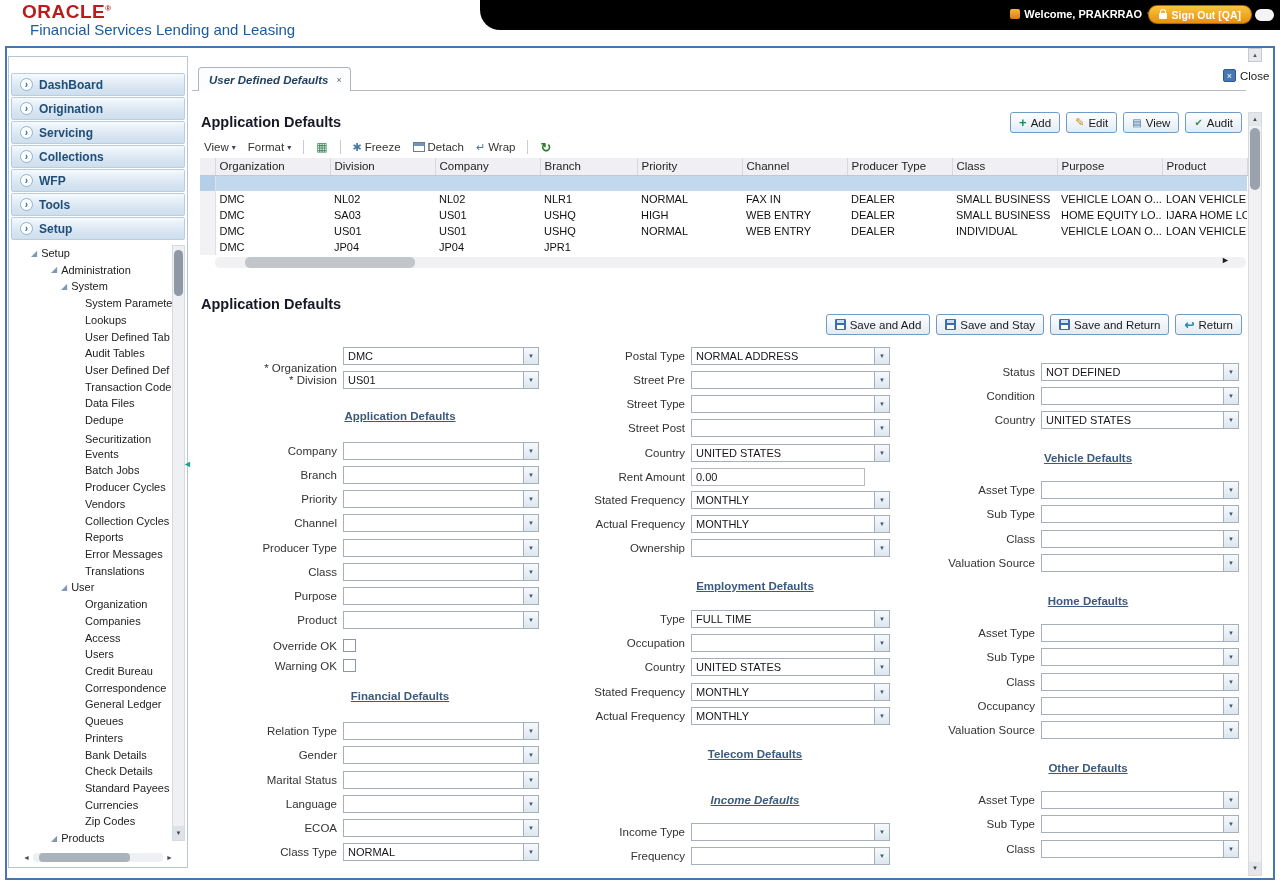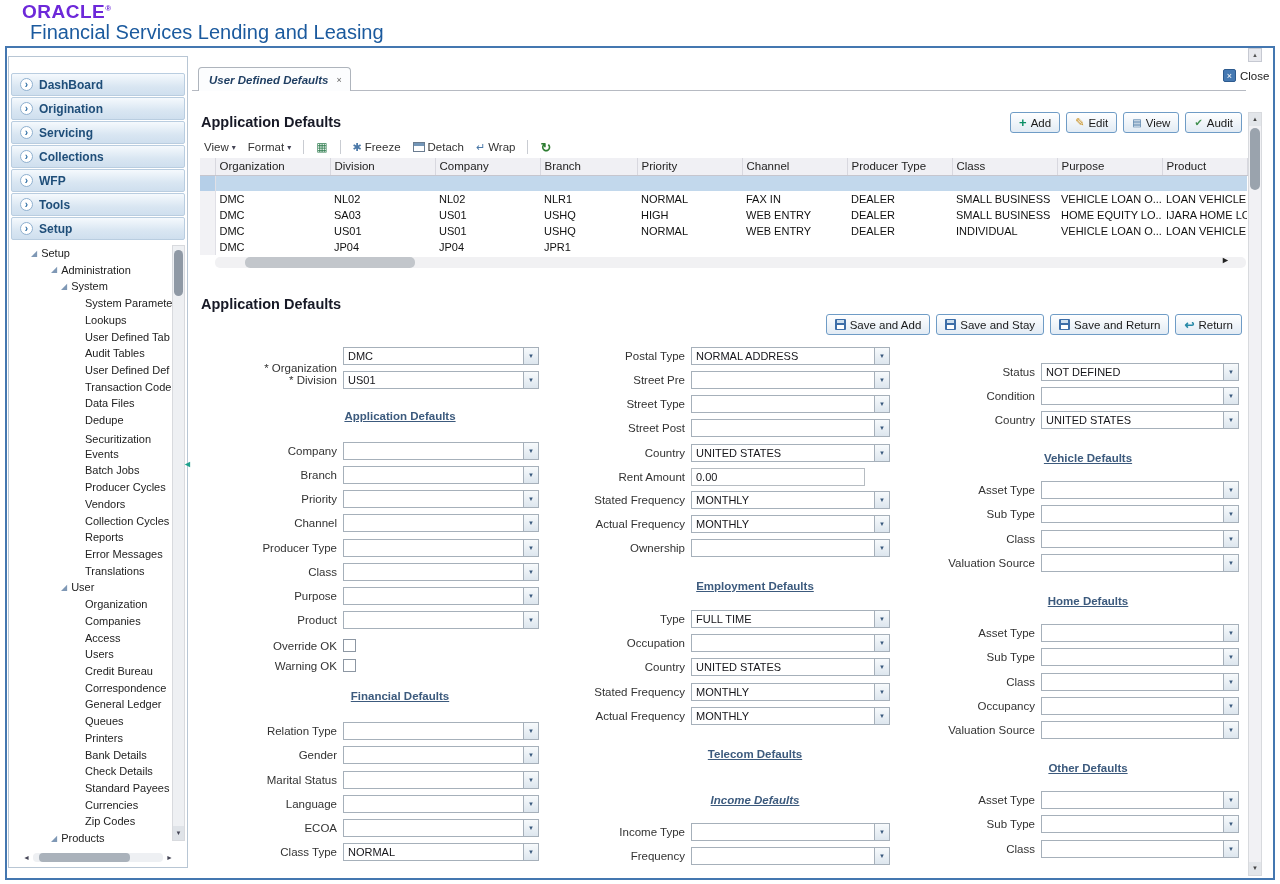--- a/index.html
+++ b/index.html
@@ -1,23 +1,23 @@
 <!DOCTYPE html>
 <html><head>
 <meta charset="utf-8">
 <style>
   *{margin:0;padding:0;box-sizing:border-box}
   html,body{width:1280px;height:884px;overflow:hidden;background:#fff;
     font-family:"Liberation Sans",sans-serif;cursor:default}
   #app{position:relative;width:1280px;height:884px;background:#fff;font-size:11px;color:#222}
 
   
-  #logo{position:absolute;left:22px;top:1px;color:#6d28d9;font-weight:800;font-size:19px;letter-spacing:.5px}
+  #logo{position:absolute;left:22px;top:1px;color:#b91c1c;font-weight:800;font-size:19px;letter-spacing:.5px}
   #logo sup{font-size:8px;vertical-align:super}
-  #subtitle{position:absolute;left:30px;top:21px;color:#1b5a9e;font-size:20px}
+  #subtitle{position:absolute;left:30px;top:21px;color:#1b5a9e;font-size:15px}
   #topbar{position:absolute;left:480px;top:0;width:800px;height:30px;background:#000;border-bottom-left-radius:20px}
   #welcome{position:absolute;right:128px;top:8px;color:#fff;font-size:11px;font-weight:bold;display:flex;align-items:center;gap:4px}
   #welcome .caret{font-size:6px;color:#ddd}
   .w-icon{width:10px;height:10px;background:linear-gradient(#f6b73c,#e07b12);border-radius:2px;display:inline-block}
   #signout{position:absolute;right:28px;top:5px;height:19px;padding:0 10px;background:linear-gradient(#f8c53f,#e88f12);
     border:1px solid #a66a00;border-radius:9px;color:#fff;font-size:10.5px;font-weight:bold;display:flex;gap:5px;align-items:center}
   .lock-icon{width:8px;height:6px;background:#fff;border-radius:1px;position:relative;display:inline-block;margin-top:3px}
   .lock-icon::before{content:"";position:absolute;left:1px;top:-4px;width:4px;height:4px;border:1.5px solid #fff;border-bottom:none;border-radius:3px 3px 0 0}
   #pill{position:absolute;right:6px;top:9px;width:19px;height:12px;background:#f4f4f4;border-radius:6px}
 
@@ -107,20 +107,32 @@
   .vs-thumb{position:absolute;top:15px;left:1px;right:1px;height:62px;background:#9aa3ad;border-radius:5px;cursor:pointer}
   .vs-down{position:absolute;bottom:0;left:0;right:0;height:13px;background:#e3e6ea;text-align:center;font-size:6px;line-height:13px;color:#444;cursor:pointer}
 </style>
 </head>
 <body>
 
 <div id="app">
 
   <div id="logo"><span>ORACLE</span><sup>®</sup></div>
   <div id="subtitle">Financial Services Lending and Leasing</div>
+  <div id="topbar">
+    <div id="welcome">
+      <span class="w-icon"></span>
+      <span>Welcome, PRAKRRAO</span>
+      <span class="caret">▼</span>
+    </div>
+    <div id="signout">
+      <span class="lock-icon"></span>
+      <span>Sign Out [QA]</span>
+    </div>
+    <div id="pill"></div>
+  </div>
 
   <div id="frame"></div>
 
   <div id="sidebar">
     <div id="nav">
         <div class="nav-item" style="top: 16px;">
           <div class="nav-chev">›</div>
           <div class="nav-label">DashBoard</div>
         </div>
         <div class="nav-item" style="top: 40px;">

